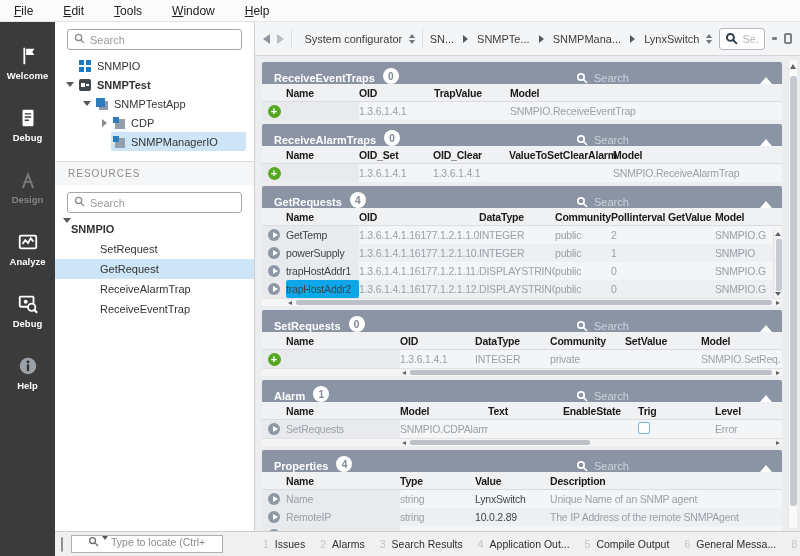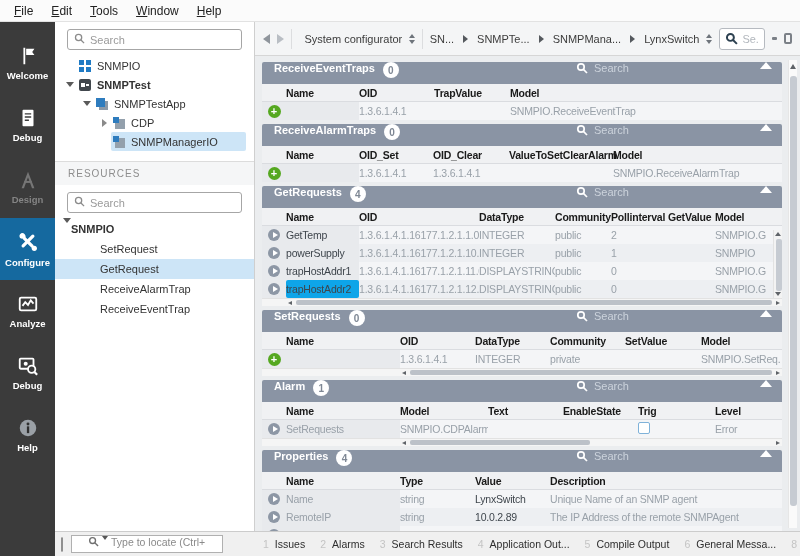--- a/index.html
+++ b/index.html
@@ -1,20 +1,20 @@
 <!DOCTYPE html>
 <html><head>
 <meta charset="utf-8">
 <style>
   *{margin:0;padding:0;box-sizing:border-box;font-family:"Liberation Sans",sans-serif}
   html,body{width:800px;height:556px;overflow:hidden;background:#fff}
   #app{position:relative;width:800px;height:556px;font-size:11px;color:#333}
 
   
-  #menubar{position:absolute;left:0;top:0;width:800px;height:22px;background:#fbfbfb;border-bottom:1px solid #e2e2e2;display:flex;align-items:center;padding-left:6px;gap:2px}
+  #menubar{position:absolute;left:0;top:0;width:800px;height:22px;background:#fbfbfb;border-bottom:1px solid #e2e2e2;display:flex;align-items:center;padding-left:6px;gap:14px}
   .menu-item{padding:2px 8px;font-size:12px;color:#222;cursor:default}
   .menu-item u{text-decoration:underline}
 
   
   #activitybar{position:absolute;left:0;top:22px;width:55px;height:534px;background:#3b3b3b;display:flex;flex-direction:column;align-items:stretch;padding-top:10px}
   .act-item{height:62px;display:flex;flex-direction:column;align-items:center;justify-content:center;gap:3px}
   .act-item .lbl{font-size:9.5px;font-weight:bold;color:#fff}
   .act-item.active{background:#15699f}
   .act-item.disabled .lbl{color:#848484}
   .act-item svg{display:block}
@@ -61,21 +61,21 @@
   .win-dash{width:13px;height:3px;background:#7b8087;border-radius:1px}
   .win-sq{width:13px;height:11px;border:2px solid #7b8087;border-radius:2px}
 
   #content{position:absolute;left:0;top:34px;width:545px;height:475px;overflow:hidden;padding:6px 18px 0 7px}
   
   #vscroll{position:absolute;right:3px;top:38px;width:9px;height:468px;background:#fafafa;border-left:1px solid #e6e6e6}
   #vscroll .arr-u{position:absolute;top:4px;left:1px;width:0;height:0;border-left:3.5px solid transparent;border-right:3.5px solid transparent;border-bottom:5px solid #5f6368}
   #vscroll .thumb{position:absolute;top:16px;left:1px;width:7px;height:430px;background:#c6cbd2;border-radius:3px}
 
   .section{margin-bottom:4px}
-  .sec-head{height:22px;background:#8a94a4;border-radius:2px 2px 0 0;display:flex;align-items:flex-start;padding:0 10px 0 12px}
+  .sec-head{height:22px;background:#8a94a4;border-radius:2px 2px 0 0;display:flex;align-items:flex-end;padding:0 10px 0 12px}
   .sec-title{color:#fff;font-weight:bold;font-size:11px}
   .badge{margin-left:8px;width:16px;height:16px;border-radius:50%;background:#fff;color:#7e8794;font-size:10px;font-weight:bold;display:flex;align-items:center;justify-content:center}
   .sec-search{margin-left:auto;width:160px;display:flex;align-items:center;gap:6px}
   .sec-search input{border:none;outline:none;background:transparent;color:#fff;font-size:11px;width:110px}
   .sec-search input::placeholder{color:#ccd3dc}
   .collapse-tri{margin-left:24px;width:0;height:0;border-left:6px solid transparent;border-right:6px solid transparent;border-bottom:7px solid #fff}
 
   .gridrow{display:grid;align-items:center}
   .g1{grid-template-columns:24px 73px 75px 76px 1fr}
   .g2{grid-template-columns:24px 73px 74px 76px 104px 1fr}
@@ -155,33 +155,20 @@
       <span class="lbl">Debug</span>
     </div>
     <div class="act-item disabled">
       <span>
           <svg width="22" height="22" viewBox="0 0 24 24">
             <path fill="#767676" d="M12 3l7 18h-2.6l-4.4-12-4.4 12H5z"></path>
             <rect x="8" y="13" width="8" height="2.2" fill="#767676"></rect>
           </svg>
         </span>
       <span class="lbl">Design</span>
-    </div>
-    <div class="act-item active">
-      <span>
-          <svg width="24" height="24" viewBox="0 0 24 24">
-            <g fill="#fff">
-              <rect x="10.4" y="2.5" width="3.2" height="17" rx="1.6" transform="rotate(45 12 11)"></rect>
-              <rect x="10.4" y="4.5" width="3.2" height="15" rx="1.6" transform="rotate(-45 12 12)"></rect>
-              <path d="M5.2 3.2a3.6 3.6 0 0 1 4.3 4.6L7.6 7.2 6 8.8 4 7.9A3.6 3.6 0 0 1 5.2 3.2z"></path>
-              <circle cx="18.3" cy="18.3" r="2.6"></circle>
-            </g>
-          </svg>
-        </span>
-      <span class="lbl">Configure</span>
     </div>
     <div class="act-item">
       <span>
           <svg width="22" height="22" viewBox="0 0 24 24">
             <rect x="3" y="5" width="18" height="14" rx="1.5" fill="none" stroke="#fff" stroke-width="2"></rect>
             <polyline points="6,14 9,10 12,13 15,8 18,11.5" fill="none" stroke="#fff" stroke-width="2"></polyline>
           </svg>
         </span>
       <span class="lbl">Analyze</span>
     </div>

